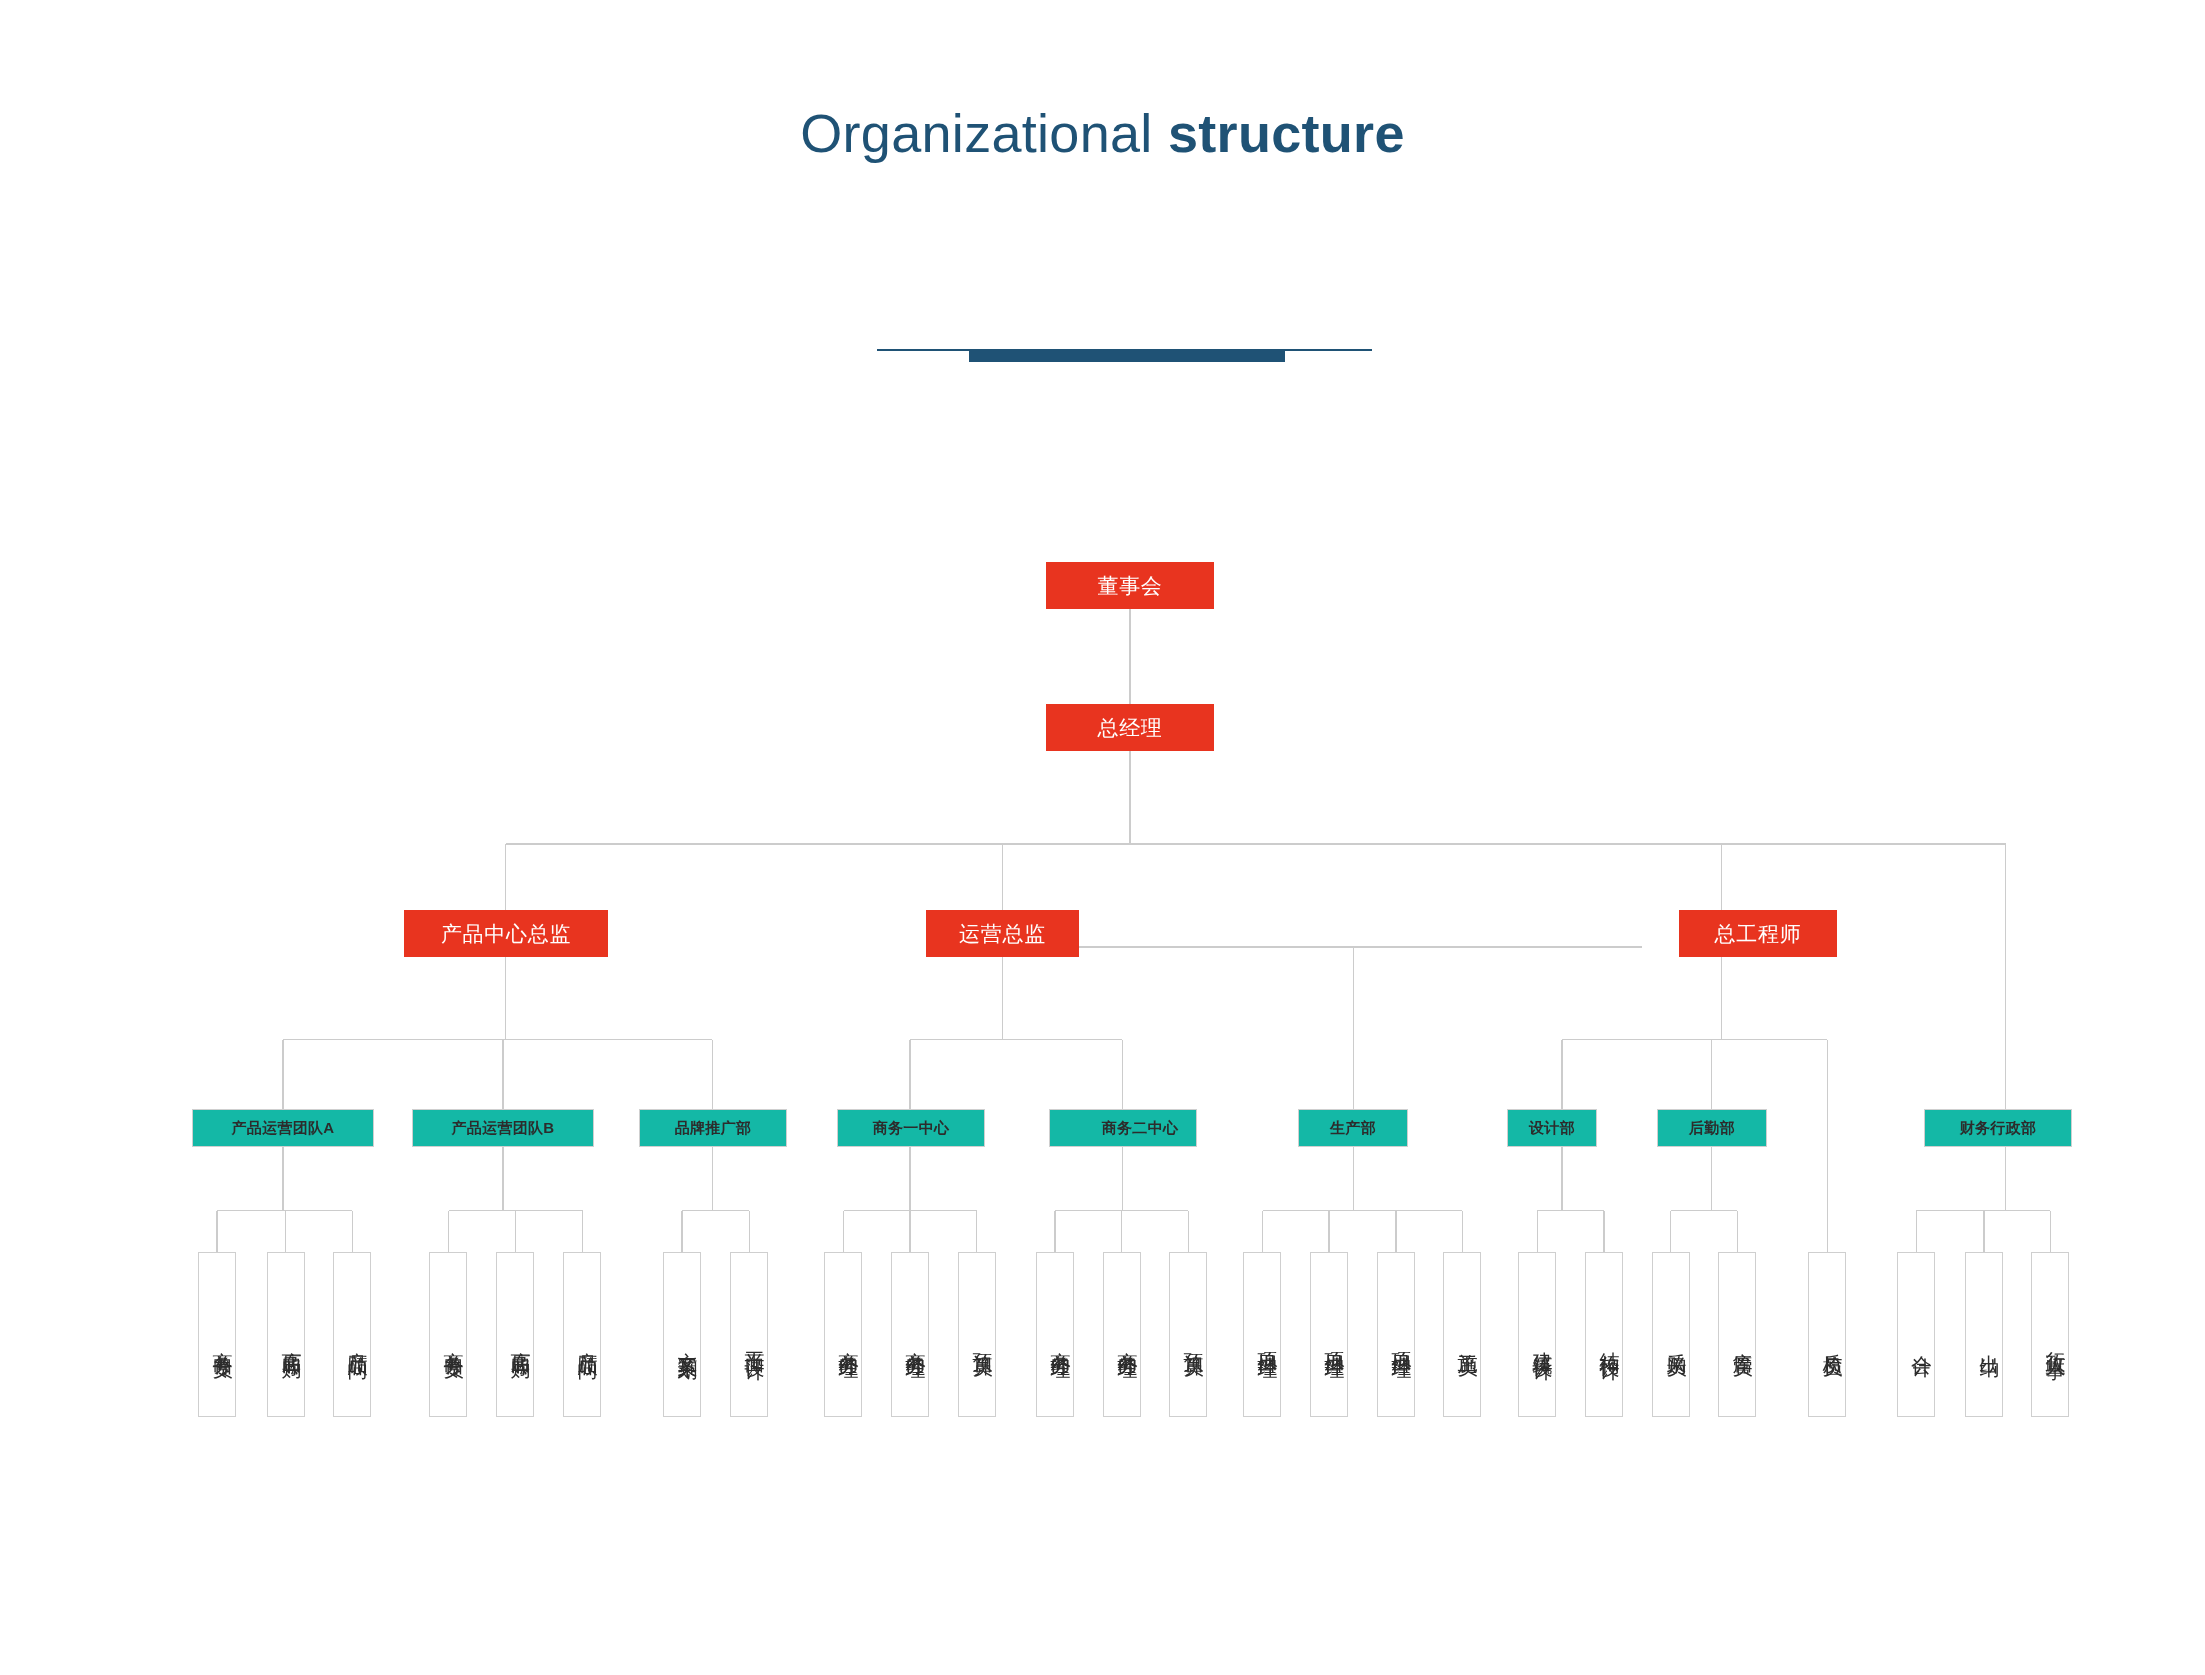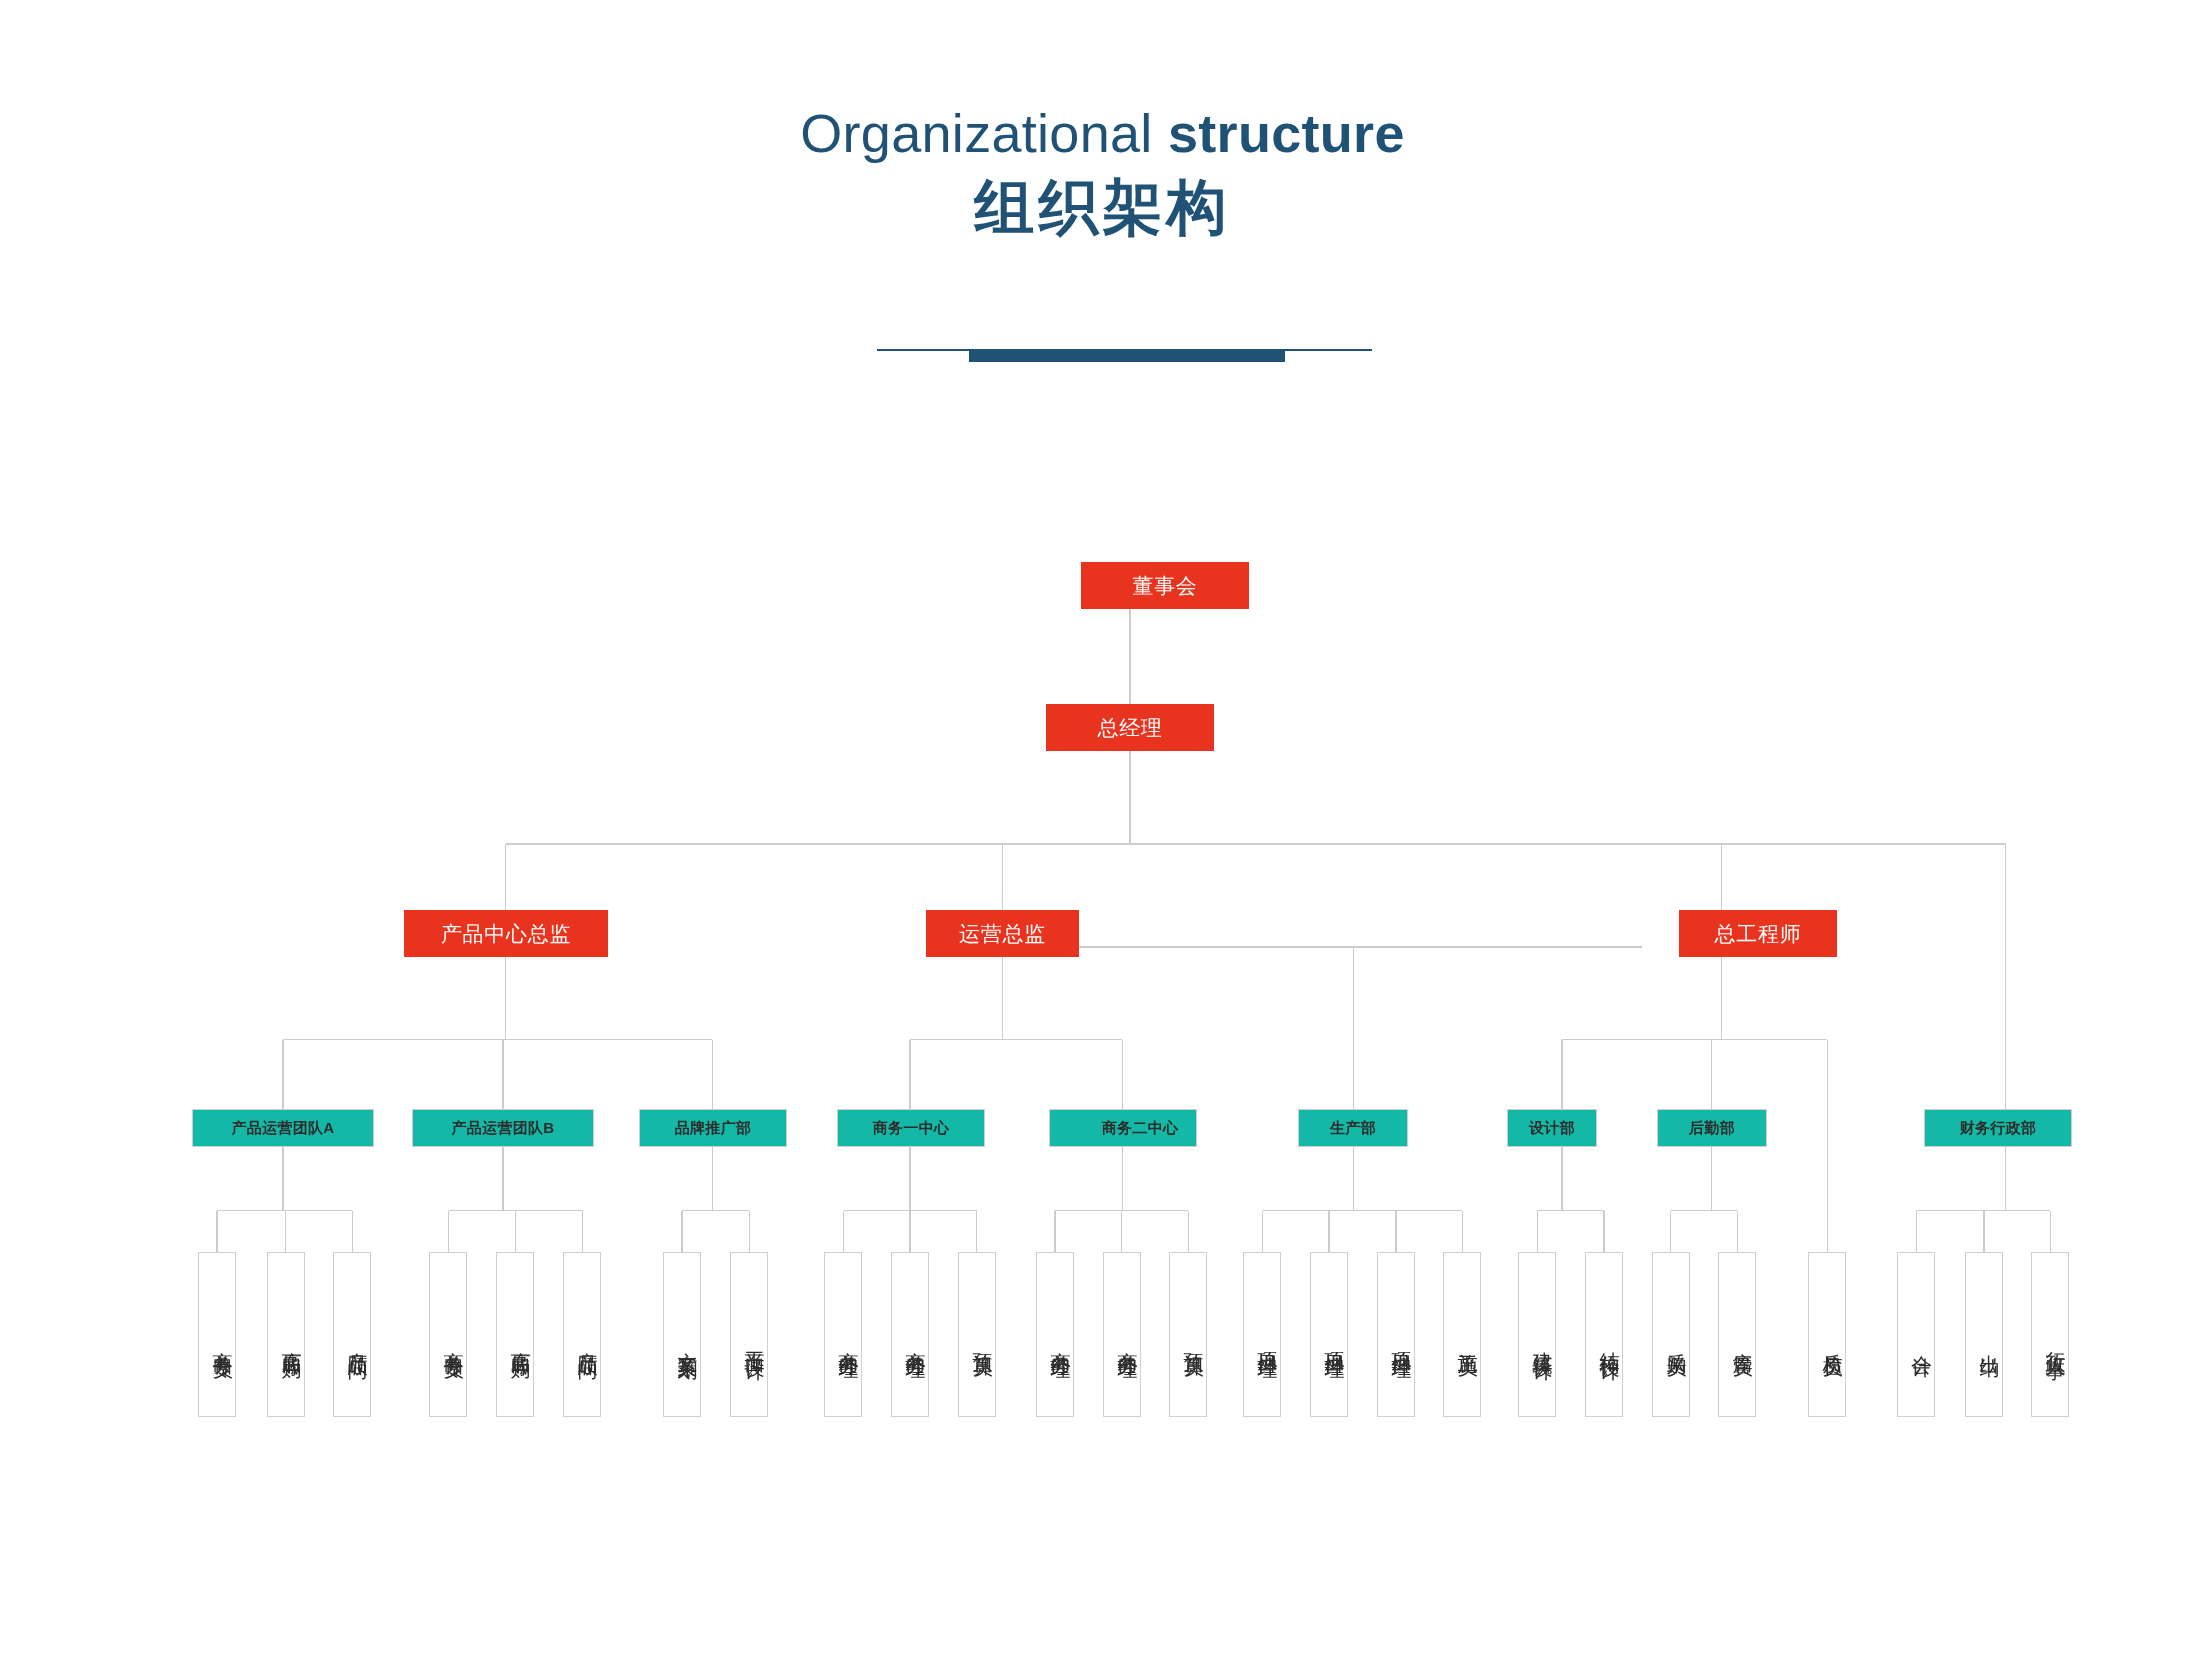--- a/index.html
+++ b/index.html
@@ -139,21 +139,20 @@
 </head>
 <body>
 
 <div id="page">
 
   <div class="header">
     <div class="title-en">
       <span class="light">Organizational</span>
       <span class="bold">structure</span>
     </div>
-    <div class="title-cn">组织架构</div>
   </div>
 
   <div class="rule-wrap">
     <div class="rule-thin"></div>
     <div class="rule-thick"></div>
   </div>
 
   <div id="chart">
     <svg id="links" width="2205" height="1676" viewBox="0 0 3210 2439">
         <line x1="1645" x2="1645" y1="886" y2="1025" stroke="#cccccc" stroke-width="2" shape-rendering="crispEdges"></line>
@@ -217,21 +216,21 @@
         <line x1="2432" x2="2529" y1="1762" y2="1762" stroke="#cccccc" stroke-width="2" shape-rendering="crispEdges"></line>
         <line x1="2432" x2="2432" y1="1762" y2="1822" stroke="#cccccc" stroke-width="2" shape-rendering="crispEdges"></line>
         <line x1="2529" x2="2529" y1="1762" y2="1822" stroke="#cccccc" stroke-width="2" shape-rendering="crispEdges"></line>
         <line x1="2920" x2="2920" y1="1670" y2="1762" stroke="#cccccc" stroke-width="2" shape-rendering="crispEdges"></line>
         <line x1="2790" x2="2985" y1="1762" y2="1762" stroke="#cccccc" stroke-width="2" shape-rendering="crispEdges"></line>
         <line x1="2790" x2="2790" y1="1762" y2="1822" stroke="#cccccc" stroke-width="2" shape-rendering="crispEdges"></line>
         <line x1="2888" x2="2888" y1="1762" y2="1822" stroke="#cccccc" stroke-width="2" shape-rendering="crispEdges"></line>
         <line x1="2985" x2="2985" y1="1762" y2="1822" stroke="#cccccc" stroke-width="2" shape-rendering="crispEdges"></line>
       </svg>
 
-  <div class="node exec" style="left: 1046px; top: 562px; width: 168px; height: 47px; margin-left: 35px;">
+  <div class="node exec" style="left: 1046px; top: 562px; width: 168px; height: 47px;">
         <span>董事会</span>
       </div>
       <div class="node exec" style="left: 1046px; top: 704px; width: 168px; height: 47px;">
         <span>总经理</span>
       </div>
       <div class="node exec" style="left: 404px; top: 910px; width: 204px; height: 47px;">
         <span>产品中心总监</span>
       </div>
       <div class="node exec" style="left: 926px; top: 910px; width: 153px; height: 47px;">
         <span>运营总监</span>

